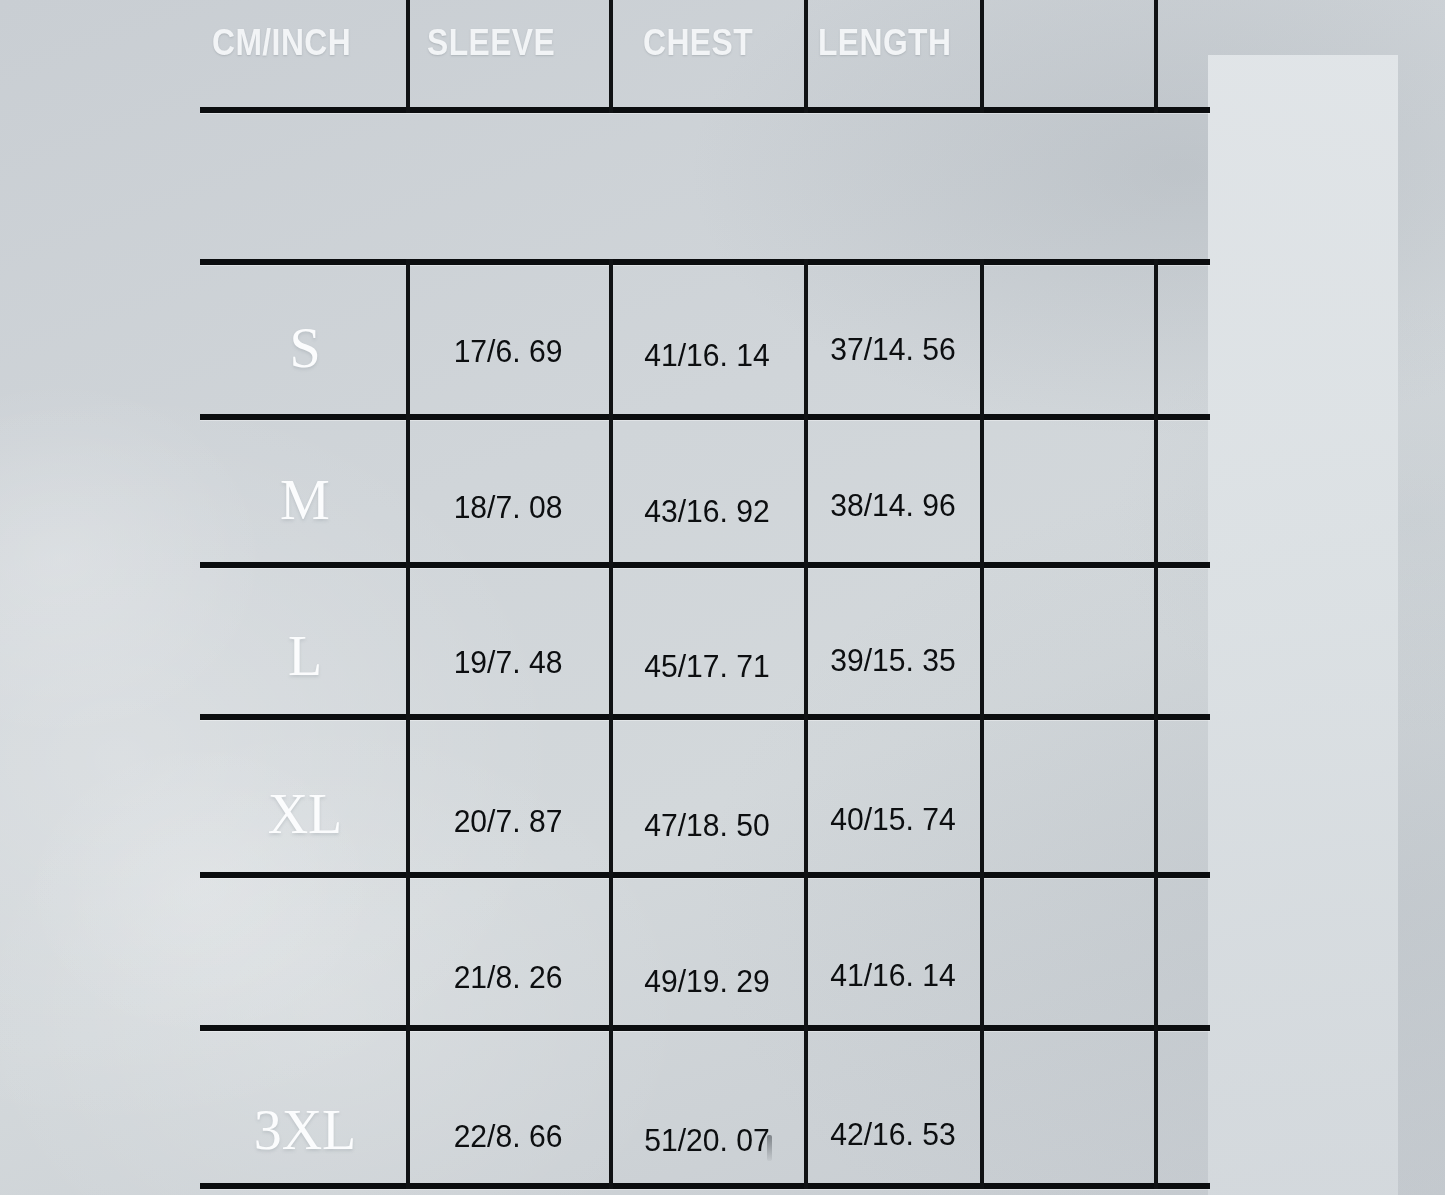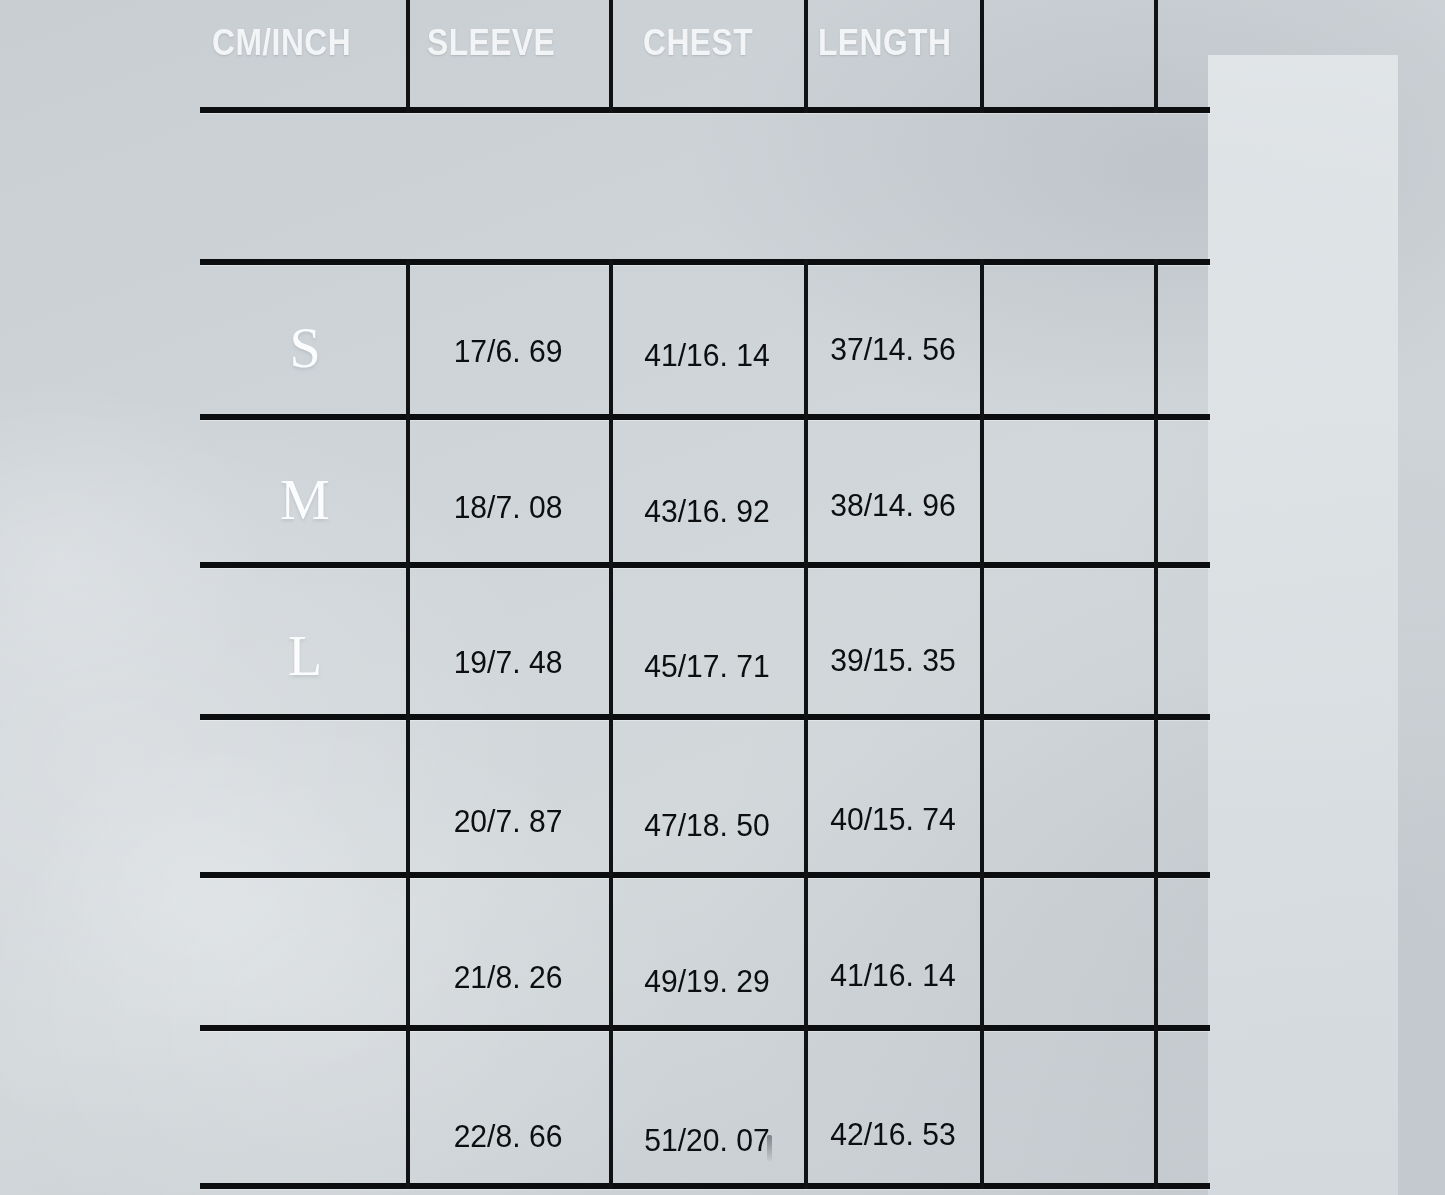--- a/index.html
+++ b/index.html
@@ -154,26 +154,28 @@
   <div class="size-cell" style="left:230px; top:472px; width:150px;">M</div>
   <div class="val-cell" style="left:410px; top:491px; width:196px;">18/7. 08</div>
   <div class="val-cell" style="left:613px; top:495px; width:188px;">43/16. 92</div>
   <div class="val-cell" style="left:808px; top:489px; width:170px;">38/14. 96</div>
 
   <div class="size-cell" style="left:230px; top:628px; width:150px;">L</div>
   <div class="val-cell" style="left:410px; top:646px; width:196px;">19/7. 48</div>
   <div class="val-cell" style="left:613px; top:650px; width:188px;">45/17. 71</div>
   <div class="val-cell" style="left:808px; top:644px; width:170px;">39/15. 35</div>
 
+  <div class="size-cell" style="left:230px; top:786px; width:150px;">XL</div>
   <div class="val-cell" style="left:410px; top:805px; width:196px;">20/7. 87</div>
   <div class="val-cell" style="left:613px; top:809px; width:188px;">47/18. 50</div>
   <div class="val-cell" style="left:808px; top:803px; width:170px;">40/15. 74</div>
 
   <div class="val-cell" style="left:410px; top:961px; width:196px;">21/8. 26</div>
   <div class="val-cell" style="left:613px; top:965px; width:188px;">49/19. 29</div>
   <div class="val-cell" style="left:808px; top:959px; width:170px;">41/16. 14</div>
 
+  <div class="size-cell" style="left:230px; top:1102px; width:150px;">3XL</div>
   <div class="val-cell" style="left:410px; top:1120px; width:196px;">22/8. 66</div>
   <div class="val-cell" style="left:613px; top:1124px; width:188px;">51/20. 07</div>
   <div class="val-cell" style="left:808px; top:1118px; width:170px;">42/16. 53</div>
 
   <div class="smudge"></div>
 </div>
 
 </body></html>

